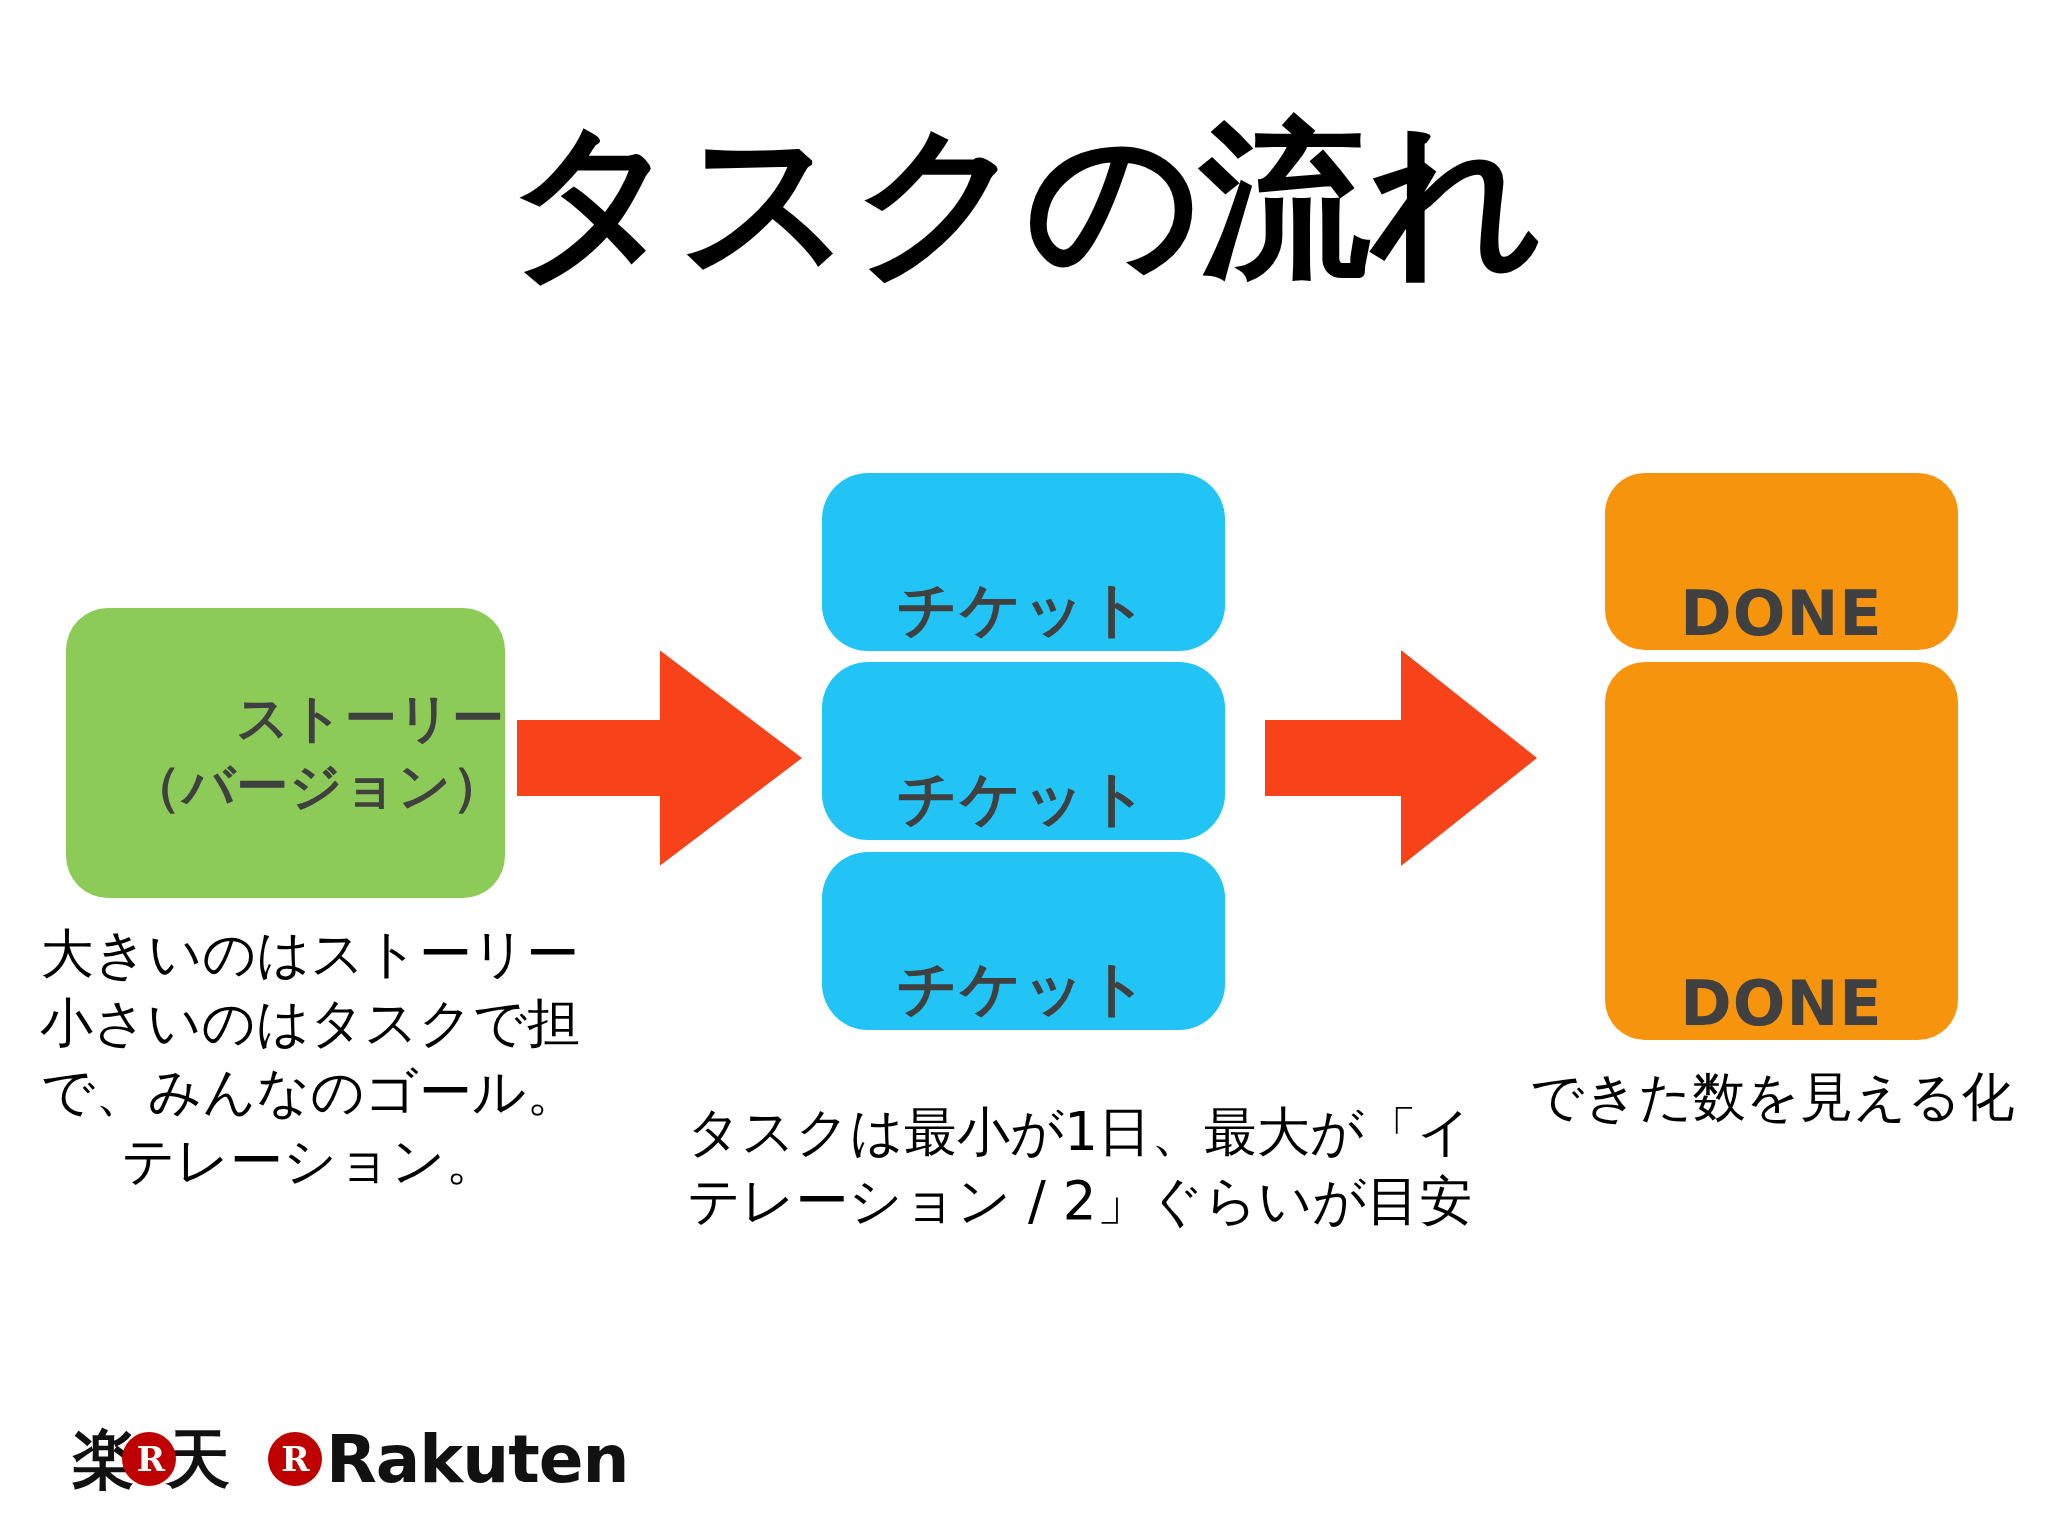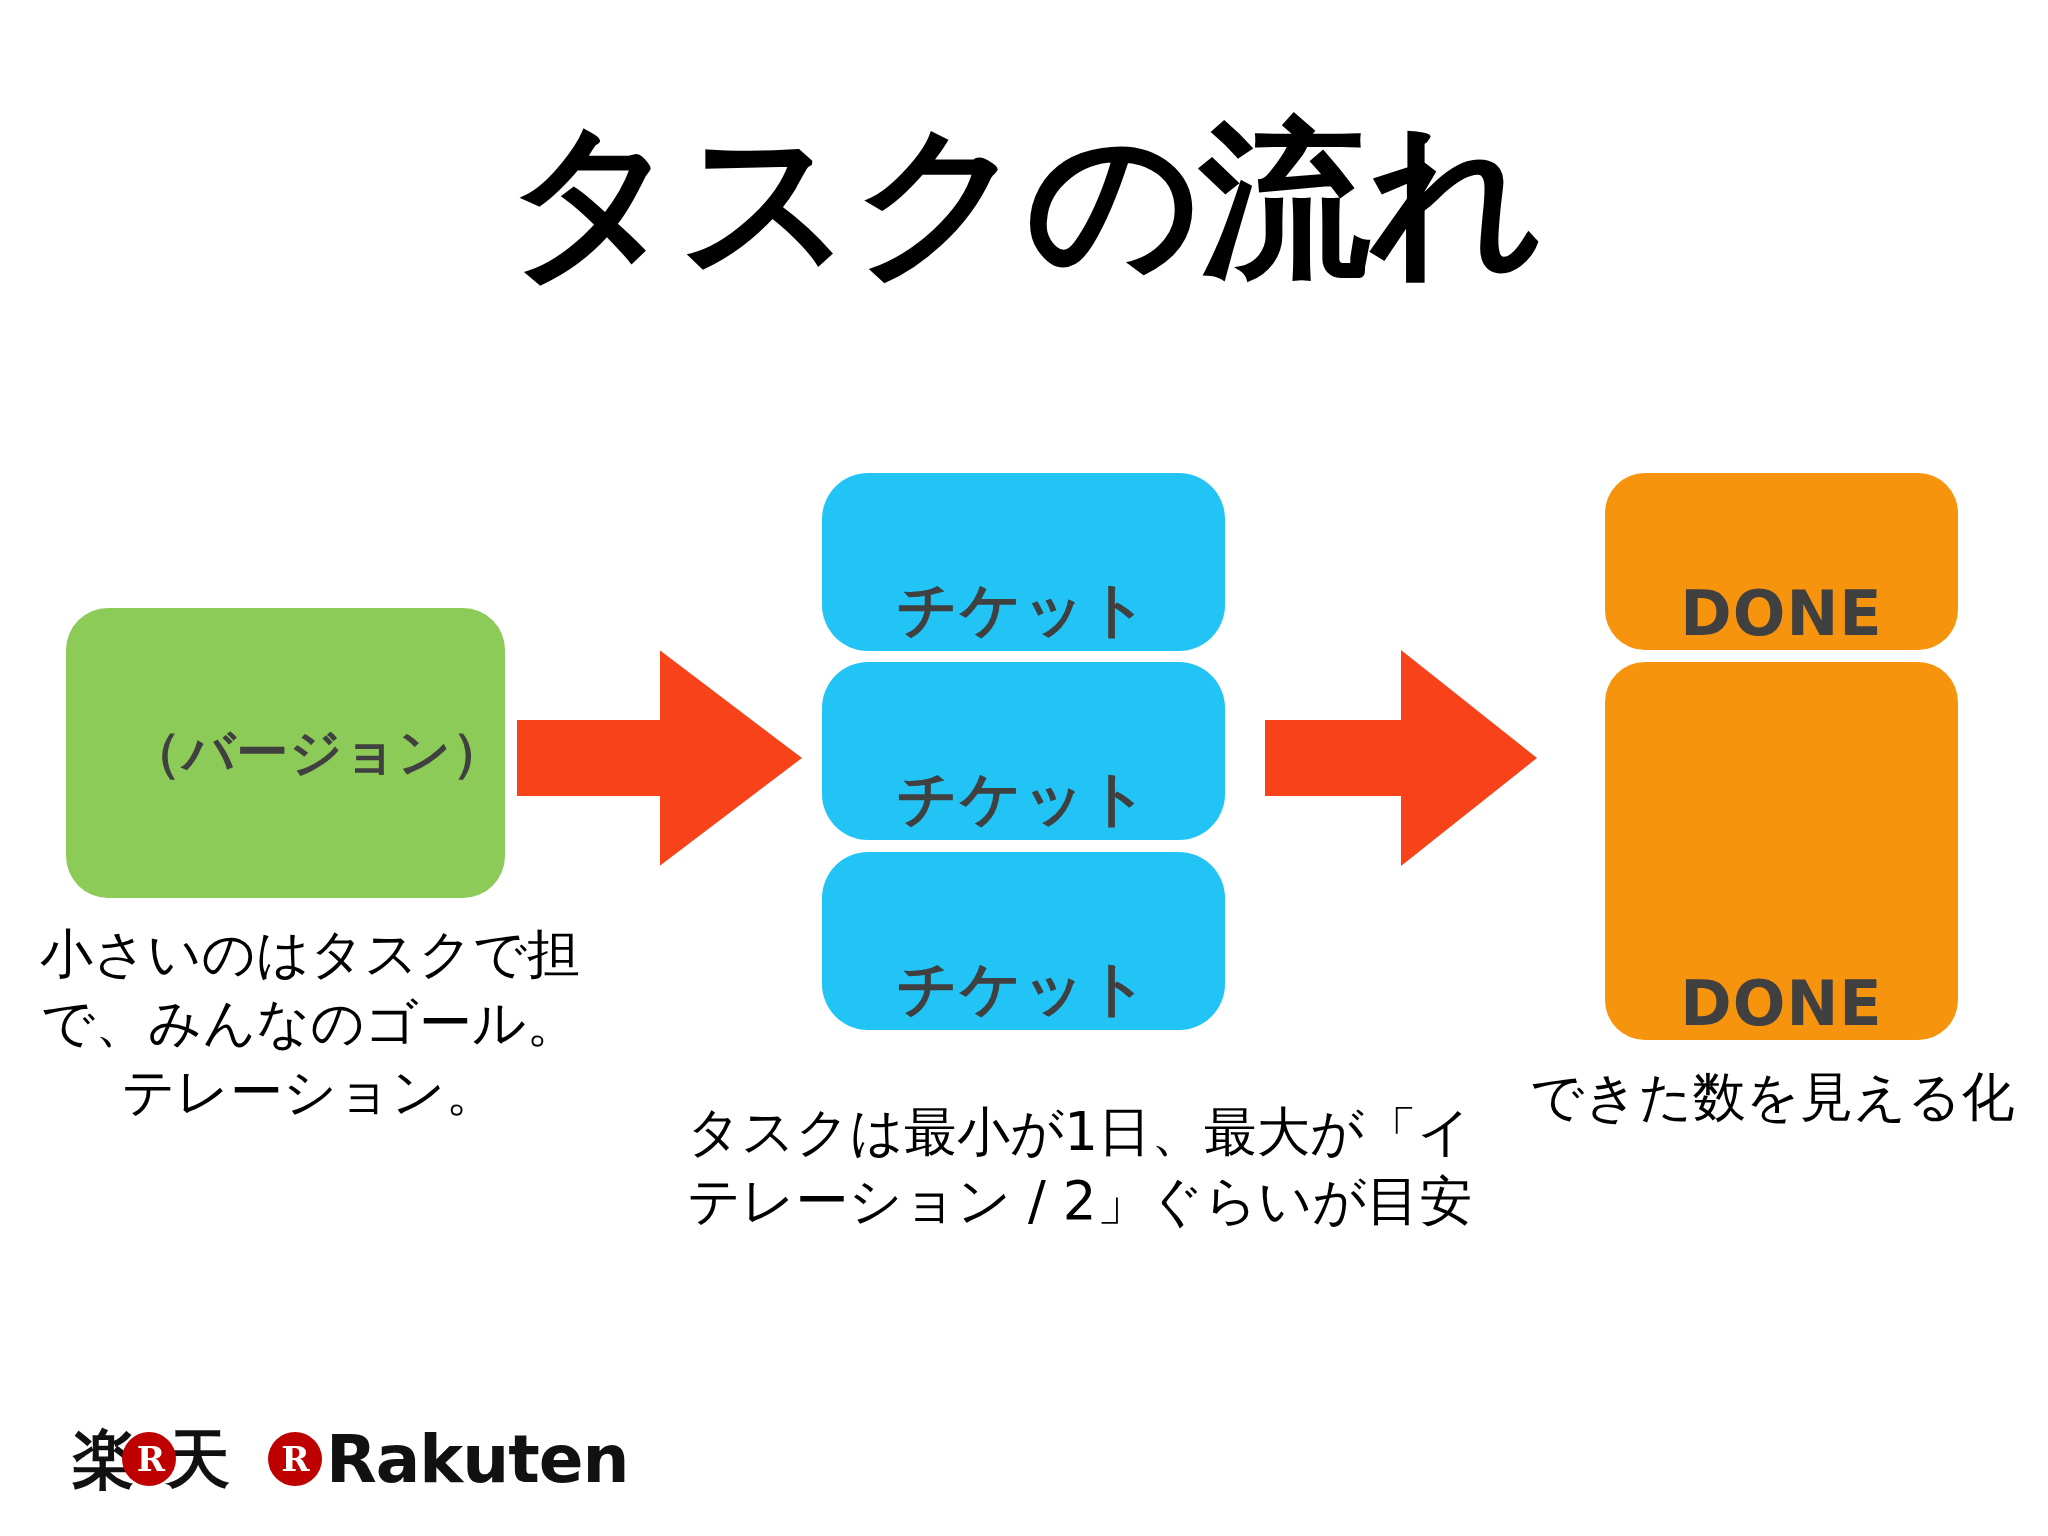--- a/index.html
+++ b/index.html
@@ -137,20 +137,21 @@
   .logo-jp .rmark{margin:0 -10px;position:relative;z-index:2;}
 </style>
 </head>
 <body>
 
 <div class="slide">
 
   <div class="title">タスクの流れ</div>
 
   <div class="box story-box">
+    <span class="ln">ストーリー</span>
     <span class="ln">（バージョン）</span>
   </div>
 
   <div class="arrow arrow-1">
     <div class="shaft"></div>
     <div class="head"></div>
   </div>
 
   <div class="box ticket-box ticket-1">
     <span>チケット</span>
@@ -168,20 +169,21 @@
   </div>
 
   <div class="box done-box done-1">
     <span>DONE</span>
   </div>
   <div class="box done-box done-2">
     <span>DONE</span>
   </div>
 
   <div class="caption cap-left">
+    <span class="ln">大きいのはストーリー</span>
     <span class="ln">小さいのはタスクで担</span>
     <span class="ln">で、みんなのゴール。</span>
     <span class="ln">テレーション。</span>
   </div>
 
   <div class="caption cap-mid">
     <span class="ln">タスクは最小が1日、最大が「イ</span>
     <span class="ln">テレーション / 2」ぐらいが目安</span>
   </div>
 

